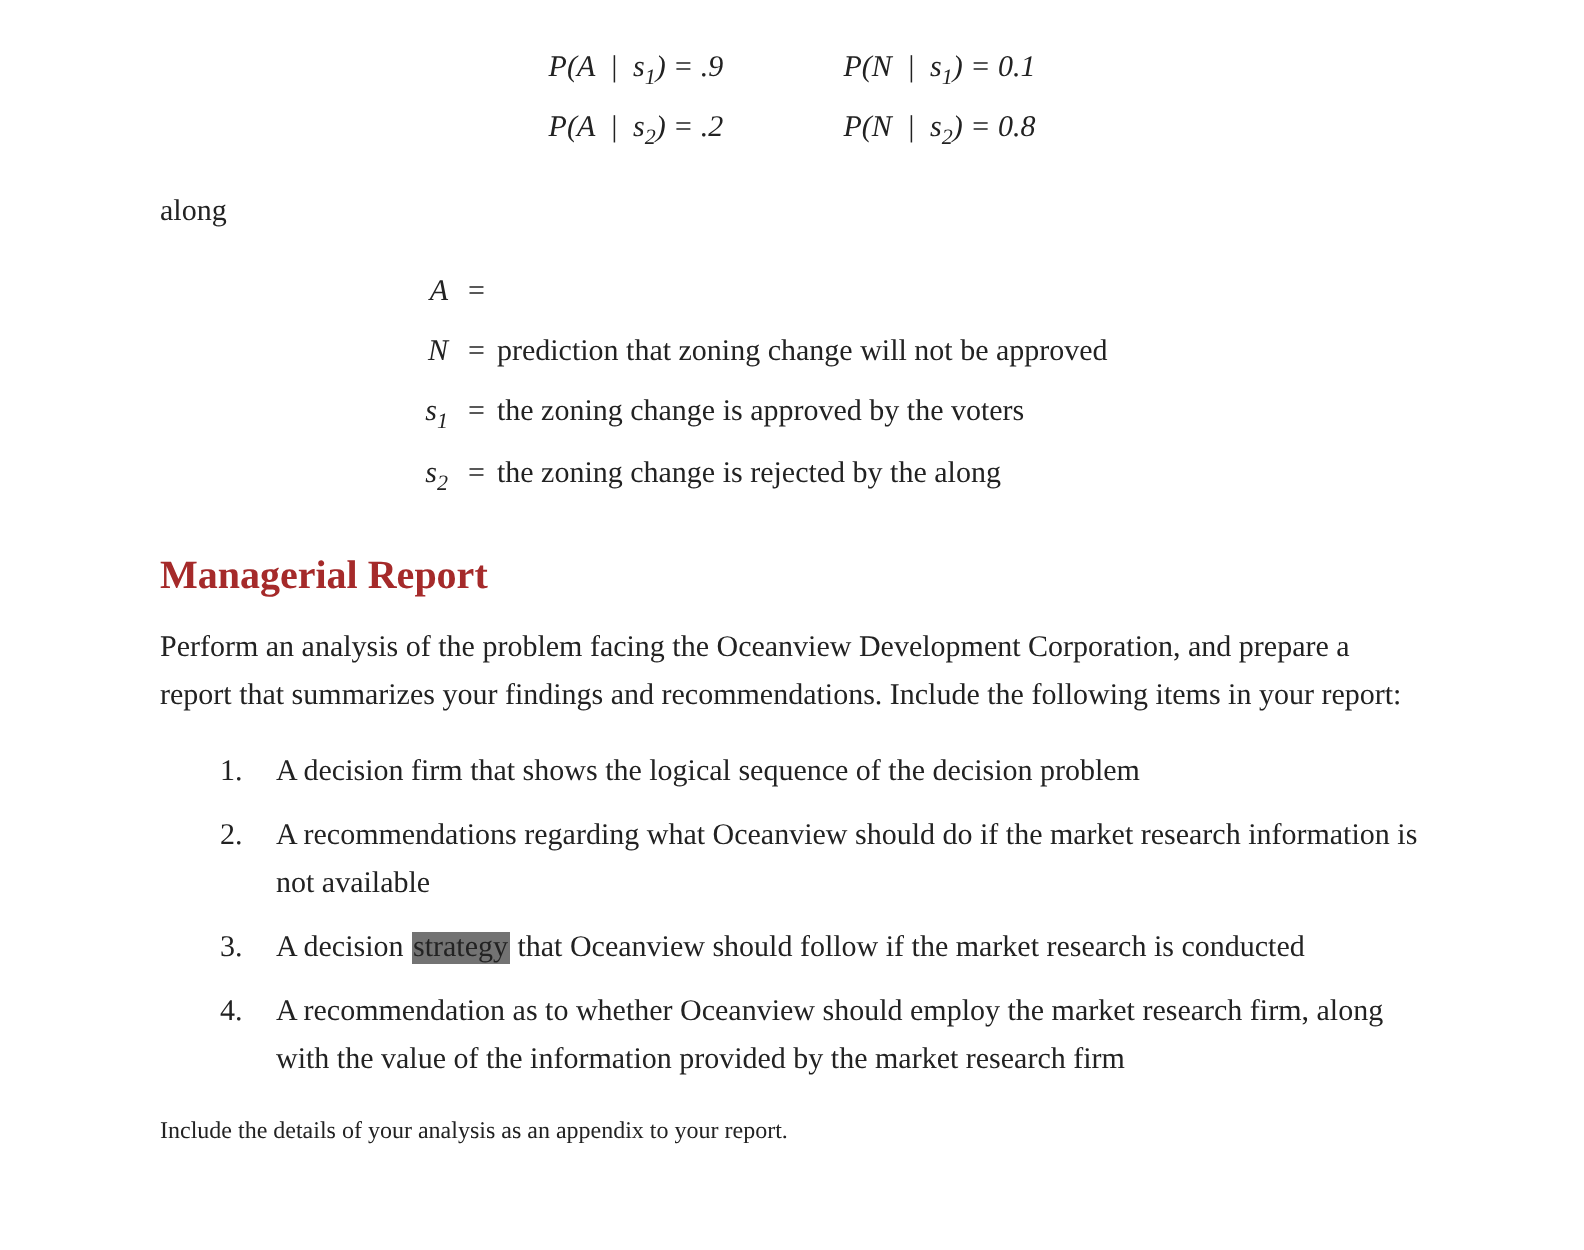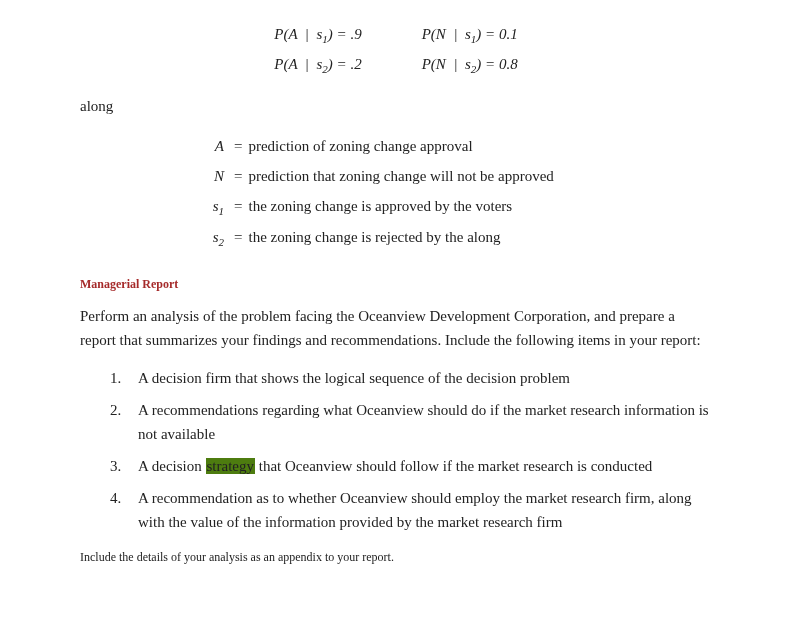--- a/index.html
+++ b/index.html
@@ -63,21 +63,21 @@
 
     .def-eq {
       margin: 0 6px;
     }
 
     .def-desc {
       font-style: normal;
     }
 
     .section-title {
-      font-size: 12px;
+      font-size: 20px;
       font-weight: bold;
       color: #a52a2a;
       margin-bottom: 12px;
     }
 
     .intro-text {
       font-size: 15px;
       line-height: 1.6;
       margin-bottom: 14px;
     }
@@ -99,21 +99,21 @@
       min-width: 28px;
       font-size: 15px;
     }
 
     .list-content {
       flex: 1;
       line-height: 1.6;
     }
 
     .highlight {
-      background-color: #4d7c0f;
+      background-color: #737373;
       padding: 0 1px;
     }
 
     .footer-text {
       font-size: 12px;
       line-height: 1.6;
     }
 
     sup, sub {
       font-size: 11px;
@@ -140,21 +140,20 @@
     </span>
   </div>
 </div>
 
 <p class="where-text">along</p>
 
 <div class="definitions-block">
   <div class="def-row">
     <span class="def-var"><i>A</i></span>
     <span class="def-eq">=</span>
-    <span class="def-desc">prediction of zoning change approval</span>
   </div>
   <div class="def-row">
     <span class="def-var"><i>N</i></span>
     <span class="def-eq">=</span>
     <span class="def-desc">prediction that zoning change will not be approved</span>
   </div>
   <div class="def-row">
     <span class="def-var"><i>s</i><sub>1</sub></span>
     <span class="def-eq">=</span>
     <span class="def-desc">the zoning change is approved by the voters</span>

